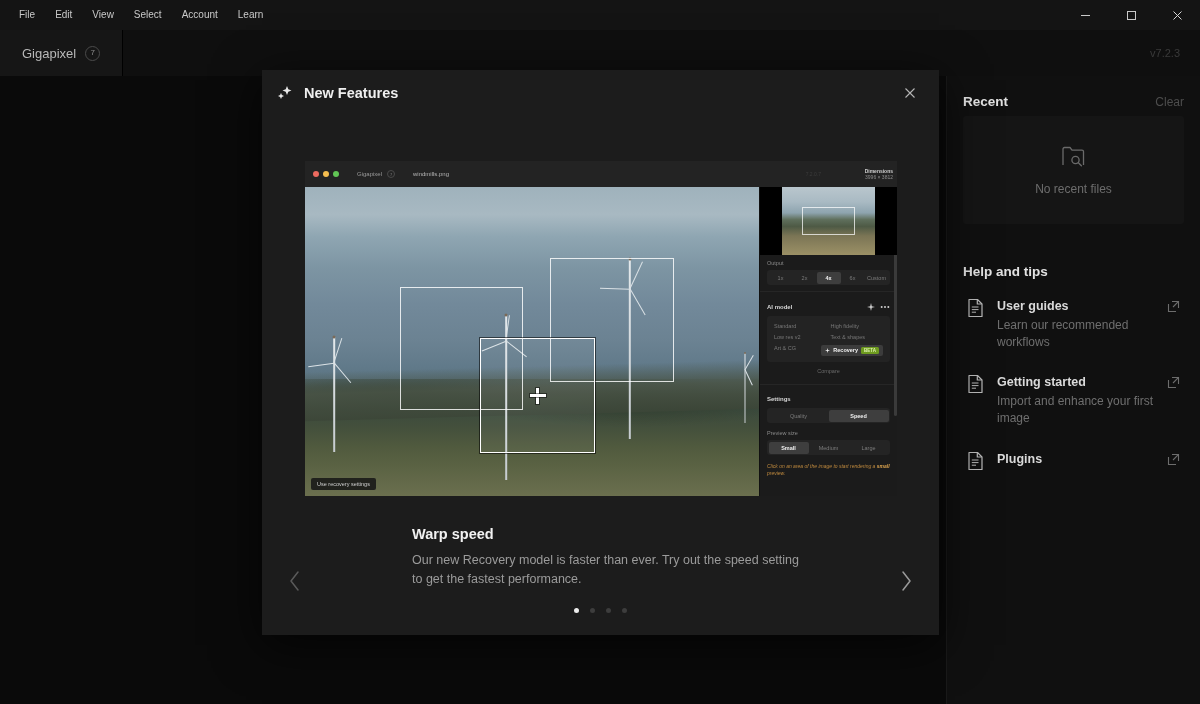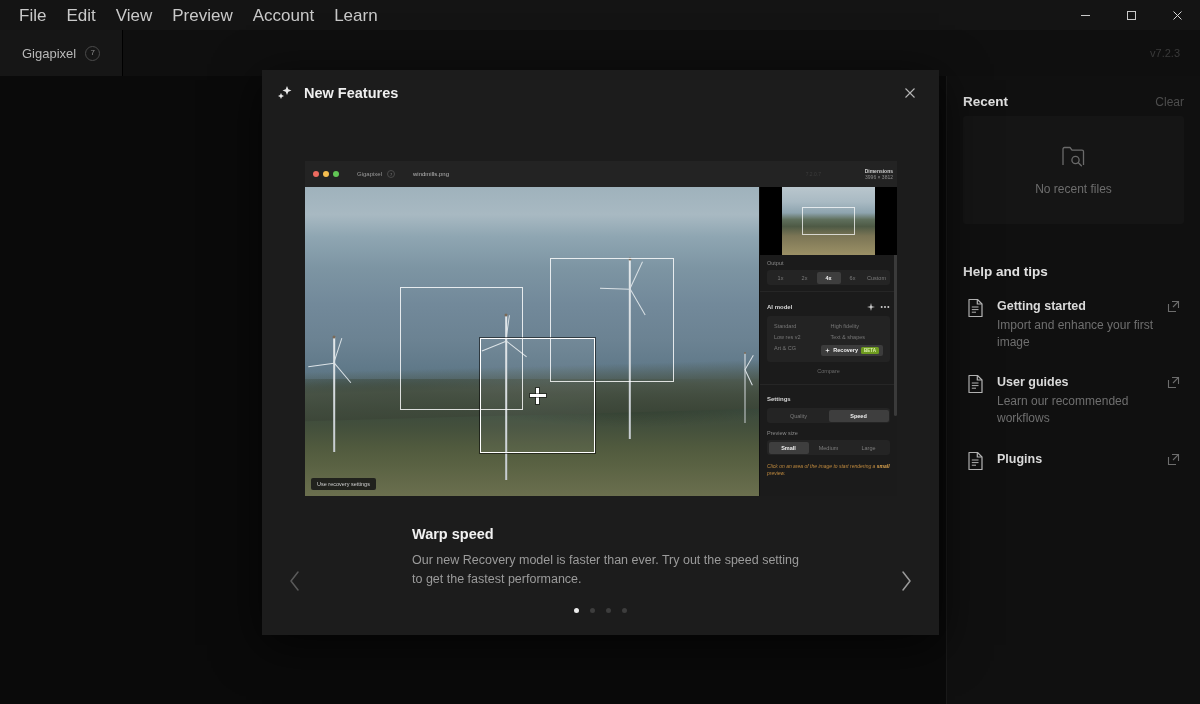--- a/index.html
+++ b/index.html
@@ -13,21 +13,21 @@
   }
 
   
   .titlebar{
     height:30px; background:#141414;
     display:flex; align-items:center;
     position:relative; z-index:30;
   }
   .menu{ display:flex; align-items:center; padding-left:10px; gap:2px; }
   .menu-item{
-    font-size:17px; color:#c9c9c9; padding:4px 9px;
+    font-size:10px; color:#c9c9c9; padding:4px 9px;
     border-radius:3px; cursor:default; line-height:1;
   }
   .win-controls{ margin-left:auto; display:flex; height:30px; }
   .win-btn{
     width:46px; height:30px; display:flex; align-items:center; justify-content:center;
     cursor:default;
   }
   .win-btn svg{ display:block; }
 
   
@@ -276,21 +276,21 @@
   .dot.on{ background:#ececec; }
 </style>
 </head>
 <body>
 
 <div class="titlebar">
   <div class="menu">
     <div class="menu-item">File</div>
     <div class="menu-item">Edit</div>
     <div class="menu-item">View</div>
-    <div class="menu-item">Preview</div>
+    <div class="menu-item">Select</div>
     <div class="menu-item">Account</div>
     <div class="menu-item">Learn</div>
   </div>
   <div class="win-controls">
     <div class="win-btn">
       <svg width="11" height="11" viewBox="0 0 11 11">
         <path d="M1 5.5 H10" stroke="#c9c9c9" stroke-width="1"></path>
         </svg>
     </div>
     <div class="win-btn">
@@ -339,43 +339,43 @@
 
     <div class="help-item">
       <span class="help-doc">
         <svg width="17" height="20" viewBox="0 0 17 20">
           <path d="M2 1.5 H10.5 L15 6 V18.5 H2 Z" fill="none" stroke="#b9b9b9" stroke-width="1.2" stroke-linejoin="round"></path>
           <path d="M10.3 1.7 V6 H14.8" fill="none" stroke="#b9b9b9" stroke-width="1.2"></path>
           <path d="M4.8 9 H11.5 M4.8 11.6 H11.5 M4.8 14.2 H9" stroke="#b9b9b9" stroke-width="1"></path>
         </svg>
       </span>
       <span class="help-txt">
-        <span class="help-h">Getting started</span>
-        <span class="help-s" style="display:block">Import and enhance your first image</span>
+        <span class="help-h">User guides</span>
+        <span class="help-s" style="display:block">Learn our recommended workflows</span>
       </span>
       <span class="help-ext">
         <svg width="13" height="13" viewBox="0 0 13 13">
           <path d="M5 1.5 H11.5 V8" fill="none" stroke="#6d6d6d" stroke-width="1.1"></path>
           <path d="M11.3 1.7 L6 7" stroke="#6d6d6d" stroke-width="1.1"></path>
           <path d="M9 11.5 H1.5 V4" fill="none" stroke="#6d6d6d" stroke-width="1.1"></path>
         </svg>
       </span>
     </div>
 
     <div class="help-item">
       <span class="help-doc">
         <svg width="17" height="20" viewBox="0 0 17 20">
           <path d="M2 1.5 H10.5 L15 6 V18.5 H2 Z" fill="none" stroke="#b9b9b9" stroke-width="1.2" stroke-linejoin="round"></path>
           <path d="M10.3 1.7 V6 H14.8" fill="none" stroke="#b9b9b9" stroke-width="1.2"></path>
           <path d="M4.8 9 H11.5 M4.8 11.6 H11.5 M4.8 14.2 H9" stroke="#b9b9b9" stroke-width="1"></path>
         </svg>
       </span>
       <span class="help-txt">
-        <span class="help-h">User guides</span>
-        <span class="help-s" style="display:block">Learn our recommended workflows</span>
+        <span class="help-h">Getting started</span>
+        <span class="help-s" style="display:block">Import and enhance your first image</span>
       </span>
       <span class="help-ext">
         <svg width="13" height="13" viewBox="0 0 13 13">
           <path d="M5 1.5 H11.5 V8" fill="none" stroke="#6d6d6d" stroke-width="1.1"></path>
           <path d="M11.3 1.7 L6 7" stroke="#6d6d6d" stroke-width="1.1"></path>
           <path d="M9 11.5 H1.5 V4" fill="none" stroke="#6d6d6d" stroke-width="1.1"></path>
         </svg>
       </span>
     </div>
 

